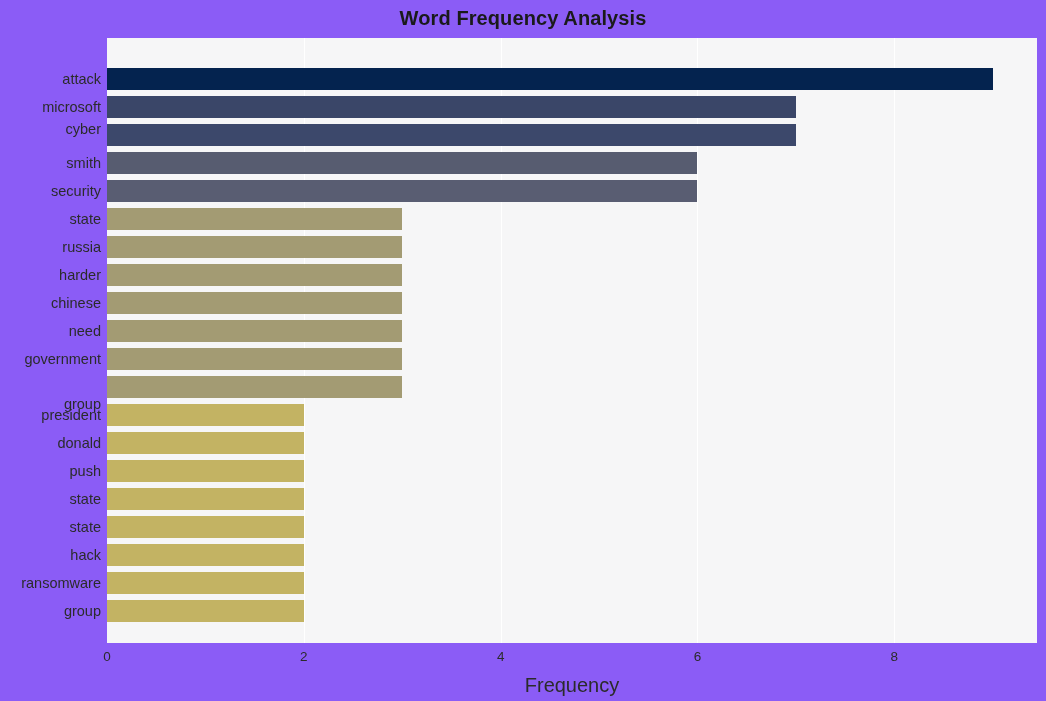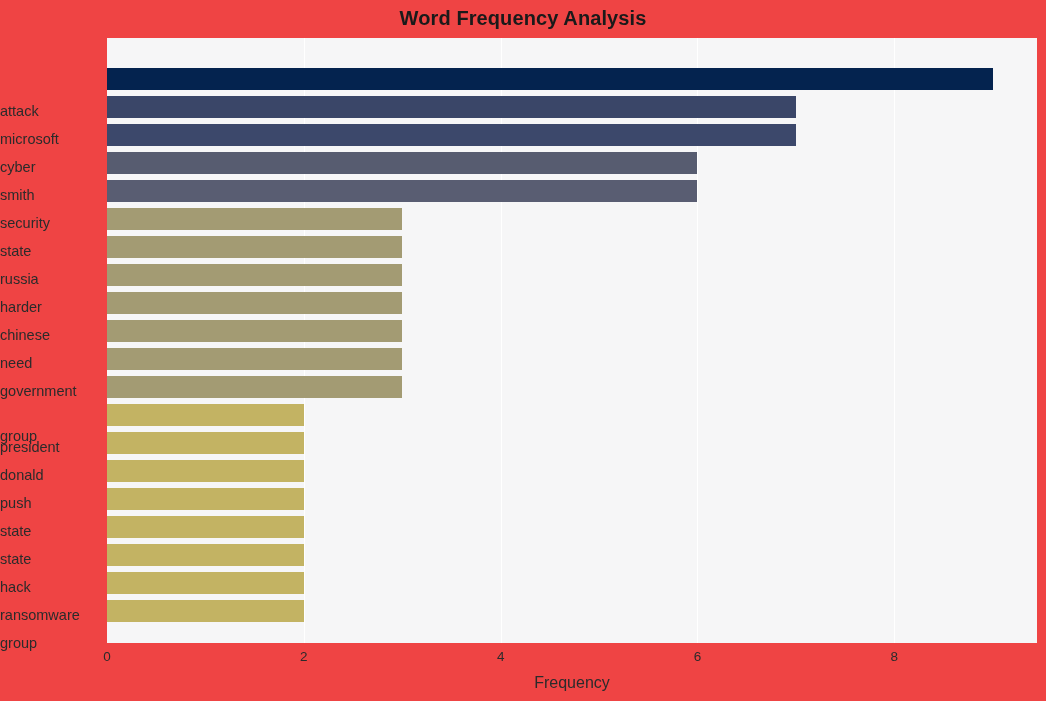--- a/index.html
+++ b/index.html
@@ -10,21 +10,21 @@
   body {
     width: 1046px;
     height: 701px;
     font-family: "Liberation Sans", sans-serif;
     overflow: hidden;
   }
   #figure {
     position: relative;
     width: 1046px;
     height: 701px;
-    background: #ef4444;
+    background: #8b5cf6;
   }
   #chart-title {
     position: absolute;
     left: 0;
     top: 7px;
     width: 1046px;
     text-align: center;
     font-size: 20px;
     font-weight: bold;
     color: #1a1a1a;
@@ -72,25 +72,24 @@
     top: 38px;
     width: 101px;
     height: 605px;
   }
   .ytick-label {
     position: absolute;
     right: 0;
     width: 101px;
     height: 28px;
     line-height: 28px;
-    text-align: left;
+    text-align: right;
     font-size: 14.5px;
     color: #2b2b2b;
     white-space: nowrap;
-    margin-top: 32px;
   }
   #xticks {
     position: absolute;
     left: 0;
     top: 648px;
     width: 1046px;
     height: 22px;
   }
   .xtick-label {
     position: absolute;
@@ -99,21 +98,21 @@
     font-size: 13.5px;
     color: #2b2b2b;
     line-height: 18px;
   }
   #xaxis-title {
     position: absolute;
     left: 107px;
     top: 674px;
     width: 930px;
     text-align: center;
-    font-size: 16px;
+    font-size: 20px;
     color: #2b2b2b;
   }
 </style>
 </head>
 <body>
 
 <div id="figure">
 
   <div id="chart-title">Word Frequency Analysis</div>
 
@@ -183,21 +182,21 @@
         <div class="bar" title="ransomware: 2" style="width: 196.825px; background: rgb(195, 179, 99);"></div>
       </div>
       <div class="bar-row" style="top: 559px;">
         <div class="bar" title="china: 2" style="width: 196.825px; background: rgb(195, 179, 99);"></div>
       </div>
     </div>
 
   <div id="ylabels">
       <div class="ytick-label" style="top: 27px;">attack</div>
       <div class="ytick-label" style="top: 55px;">microsoft</div>
-      <div class="ytick-label" style="top: 83px;">cyber</div>
+      <div class="ytick-label" style="top: 77px;">cyber</div>
       <div class="ytick-label" style="top: 111px;">smith</div>
       <div class="ytick-label" style="top: 139px;">security</div>
       <div class="ytick-label" style="top: 167px;">state</div>
       <div class="ytick-label" style="top: 195px;">russia</div>
       <div class="ytick-label" style="top: 223px;">harder</div>
       <div class="ytick-label" style="top: 251px;">chinese</div>
       <div class="ytick-label" style="top: 279px;">need</div>
       <div class="ytick-label" style="top: 307px;">government</div>
       <div class="ytick-label" style="top: 352px;">group</div>
       <div class="ytick-label" style="top: 363px;">president</div>

